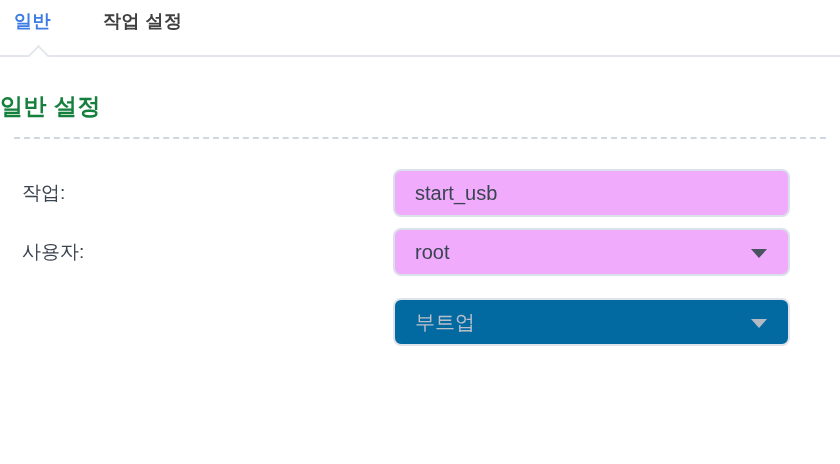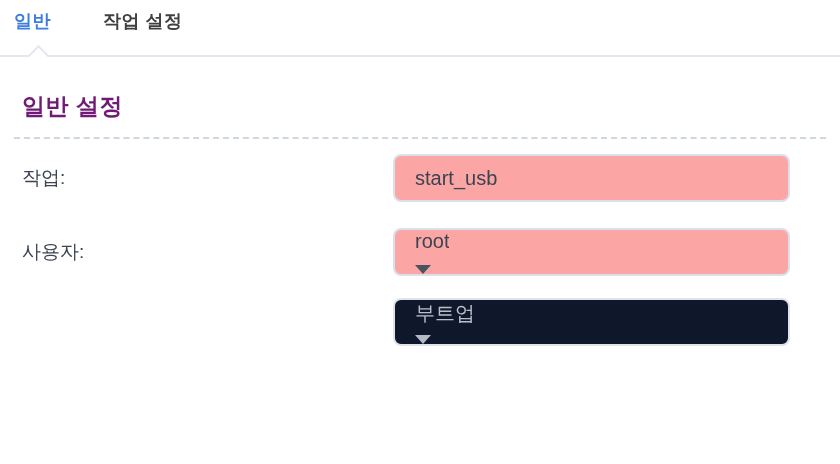--- a/index.html
+++ b/index.html
@@ -32,78 +32,77 @@
     width:15px; height:15px;
     background:#ffffff;
     border-top:2px solid #e3e7ed;
     border-left:2px solid #e3e7ed;
     transform:rotate(45deg);
     z-index:2;
   }
 
   
   .section-heading {
-    position:absolute; top:91px; left:22px;
+    position:absolute; top:91px; left:0;
     font-size:23px; font-weight:bold;
-    color:#701a75; letter-spacing:0.5px;text-align:right;
+    color:#15803d; letter-spacing:0.5px;text-align:right;
   }
   .dashed-sep {
     position:absolute; top:137px; left:14px; right:14px; height:0;
     border-top:2px dashed #cfd7e1;
   }
 
   
   .row { position:absolute; left:0; width:840px; height:48px; }
-  .row-1 { top:154px; }
+  .row-1 { top:169px; }
   .row-2 { top:228px; }
   .row-3 { top:298px; }
   .row-4 { top:368px; }
 
   .field-label {
     position:absolute; left:22px; top:50%;
     transform:translateY(-50%);
     font-size:19px; color:#3c4450;
     white-space:nowrap;
   }
   .row.disabled .field-label { color:#b8bfc9; }
 
   .control {
     position:absolute; left:393px; top:0;
     width:397px; height:48px;
     border:2px solid #dbe1ea;
     border-radius:8px;
-    background:#fca5a5;
+    background:#f0abfc;
   }
   input.control {
     padding:0 20px;
     font-family:"Liberation Sans", sans-serif;
     font-size:20px; color:#3a4450;
     outline:none;
   }
   .combo {
-    display:flex; align-items:flex-start;
+    display:flex; align-items:center;
     padding:0 21px 0 20px;
     cursor:pointer;
-    flex-direction:column;
   }
   .combo-value {
     flex:1 1 auto;
     font-size:20px; color:#3a4450;
     white-space:nowrap; overflow:hidden;
   }
   .combo-caret {
     flex:0 0 auto;
     width:0; height:0;
     border-left:8px solid transparent;
     border-right:8px solid transparent;
     border-top:9px solid #4a5360;
     margin-top:2px;
   }
   .row.disabled .combo {
-    background:#0f172a;
+    background:#0369a1;
     border-color:#dfe4eb;
     cursor:default;
   }
   .row.disabled .combo-value { color:#b8bfc9; }
   .row.disabled .combo-caret { border-top-color:#b3bac4; }
 </style>
 </head>
 <body>
 
 <div class="stage">

